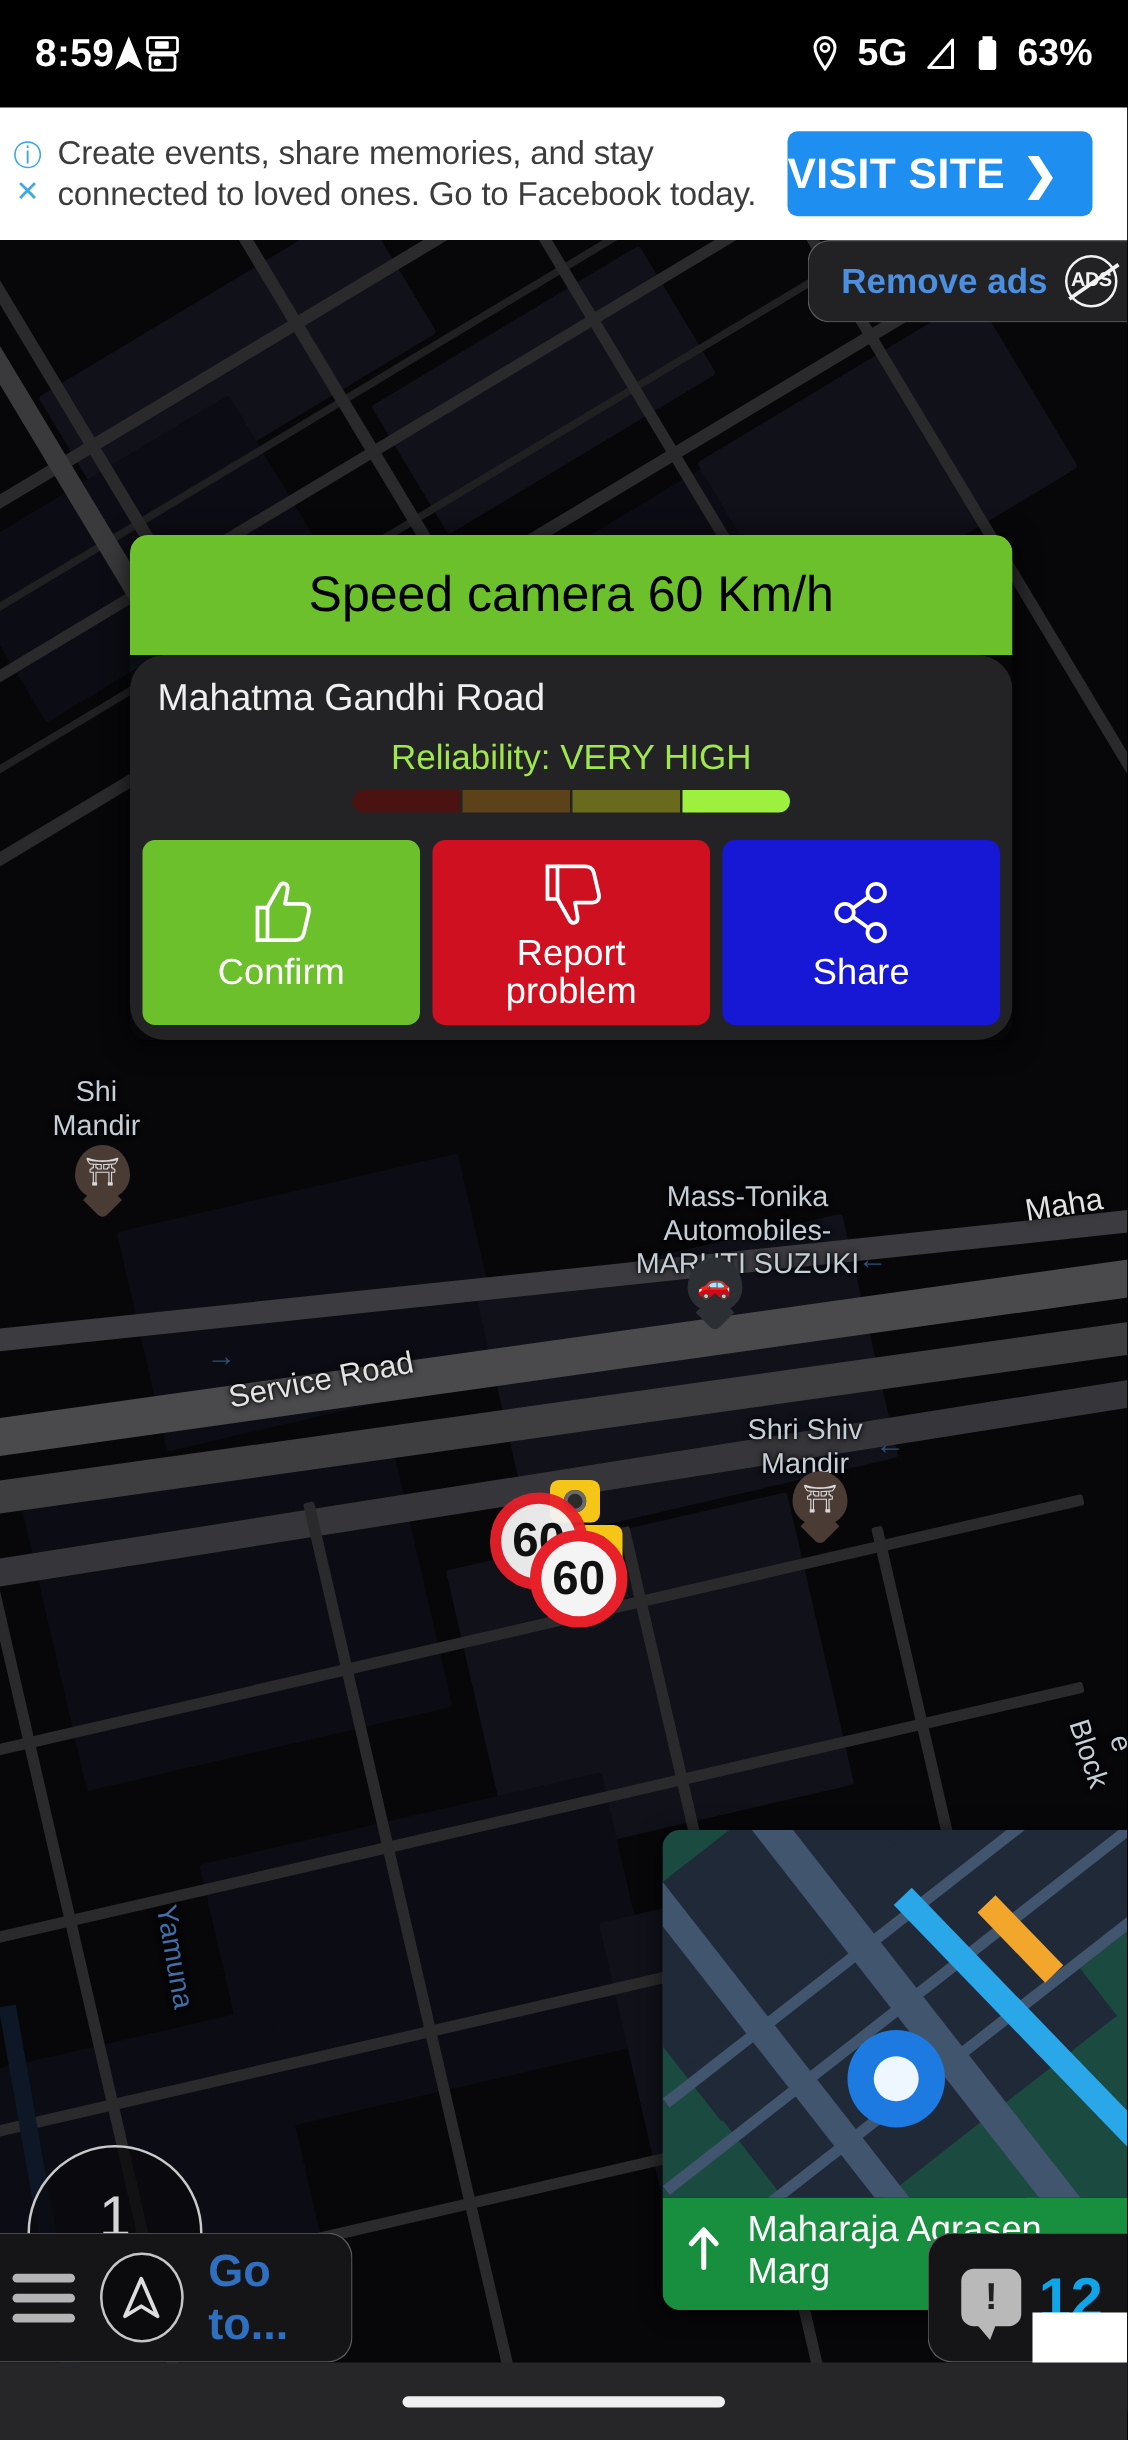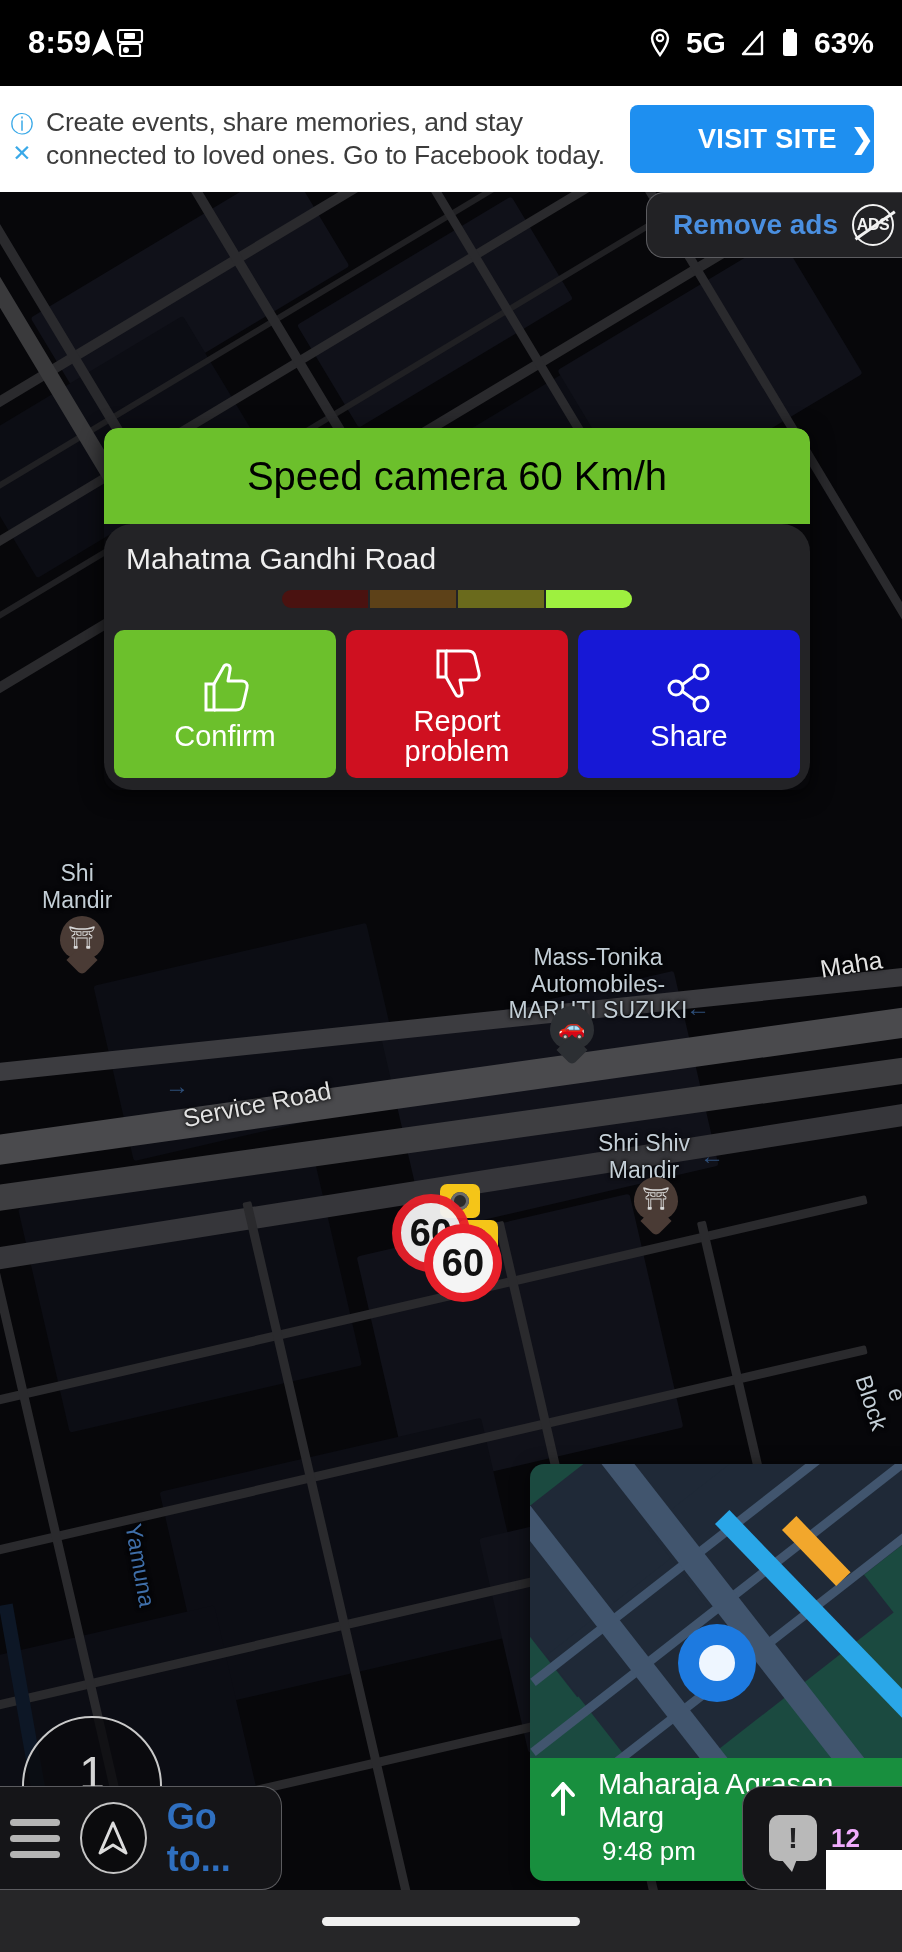--- a/index.html
+++ b/index.html
@@ -27,22 +27,22 @@
   }
   .ad-marks { width:40px; height:100%; display:flex; flex-direction:column;
     align-items:center; justify-content:center; gap:6px; padding-left:4px; }
   .ad-i, .ad-x { color:#3aa9e8; font-size:23px; line-height:1; font-weight:500; }
   .ad-text {
     flex:1; color:#3c3c3c; font-size:26.5px; line-height:1.26;
     padding:4px 10px 4px 6px; letter-spacing:-.2px;
   }
   .ad-btn {
     width:244px; height:68px; margin-right:28px; background:#1e8ff0;
-    border-radius:8px; color:#fff; font-size:27px; font-weight:700;
-    display:flex; align-items:center; justify-content:flex-end; gap:14px;
+    border-radius:8px; color:#fff; font-size:34px; font-weight:700;
+    display:flex; align-items:center; justify-content:flex-start; gap:14px;
     letter-spacing:.4px;
   }
 
   
   .map {
     position:absolute; left:0; top:192px; width:902px; height:1760px;
     background:#07070a; overflow:hidden;
   }
   .mapbg { position:absolute; inset:-120px; }
   .road {
@@ -214,21 +214,21 @@
   .bubble {
     width:48px; height:46px; background:#b9b9b9; border-radius:10px;
     position:relative; display:flex; align-items:center; justify-content:center;
     color:#202022; font-size:30px; font-weight:700;
   }
   .bubble:after {
     content:""; position:absolute; left:12px; bottom:-11px;
     border-left:11px solid transparent; border-right:5px solid transparent;
     border-top:13px solid #b9b9b9;
   }
-  .count { color:#f0abfc; font-size:26px; font-weight:700;text-align:center; }
+  .count { color:#0ea5e9; font-size:46px; font-weight:700;text-align:center; }
 
   .white-patch {
     position:absolute; right:0; bottom:22px; width:76px; height:80px; background:#fff;
   }
 
   
   .gesture {
     position:absolute; left:0; bottom:0; width:902px; height:62px;
     background:#262628; display:flex; align-items:center; justify-content:center;
   }
@@ -409,21 +409,20 @@
       </div>
       <div class="mini-footer">
         <div class="mf-row1">
           <span>
             <svg width="34" height="38" viewBox="0 0 34 38">
                 <path d="M17 4 L17 34 M17 4 L7 15 M17 4 L27 15" stroke="#fff" stroke-width="4" fill="none" stroke-linecap="round"></path>
               </svg>
           </span>
           <span class="mf-street">Maharaja Agrasen Marg</span>
         </div>
-        <div class="mf-eta">9:48 pm</div>
       </div>
     </div>
 
     <div class="speedo">
       <span class="val">1</span>
       <span class="unit">Km/h</span>
     </div>
 
     <div class="bb-left">
       <span class="hamburger">
@@ -443,20 +442,21 @@
       <span class="bubble">!</span>
       <span class="count">12</span>
     </div>
     <div class="white-patch"></div>
   </div>
 
   <div class="alert">
     <div class="alert-head">Speed camera 60 Km/h</div>
     <div class="alert-body">
       <div class="alert-street">Mahatma Gandhi Road</div>
+      <div class="reliability">Reliability: VERY HIGH</div>
       <div class="relbar">
         <span class="relseg s1"></span>
         <span class="relseg s2"></span>
         <span class="relseg s3"></span>
         <span class="relseg s4"></span>
       </div>
       <div class="actions">
         <div class="act confirm">
           <span class="gi">
             <svg width="58" height="56" viewBox="0 0 58 56">

